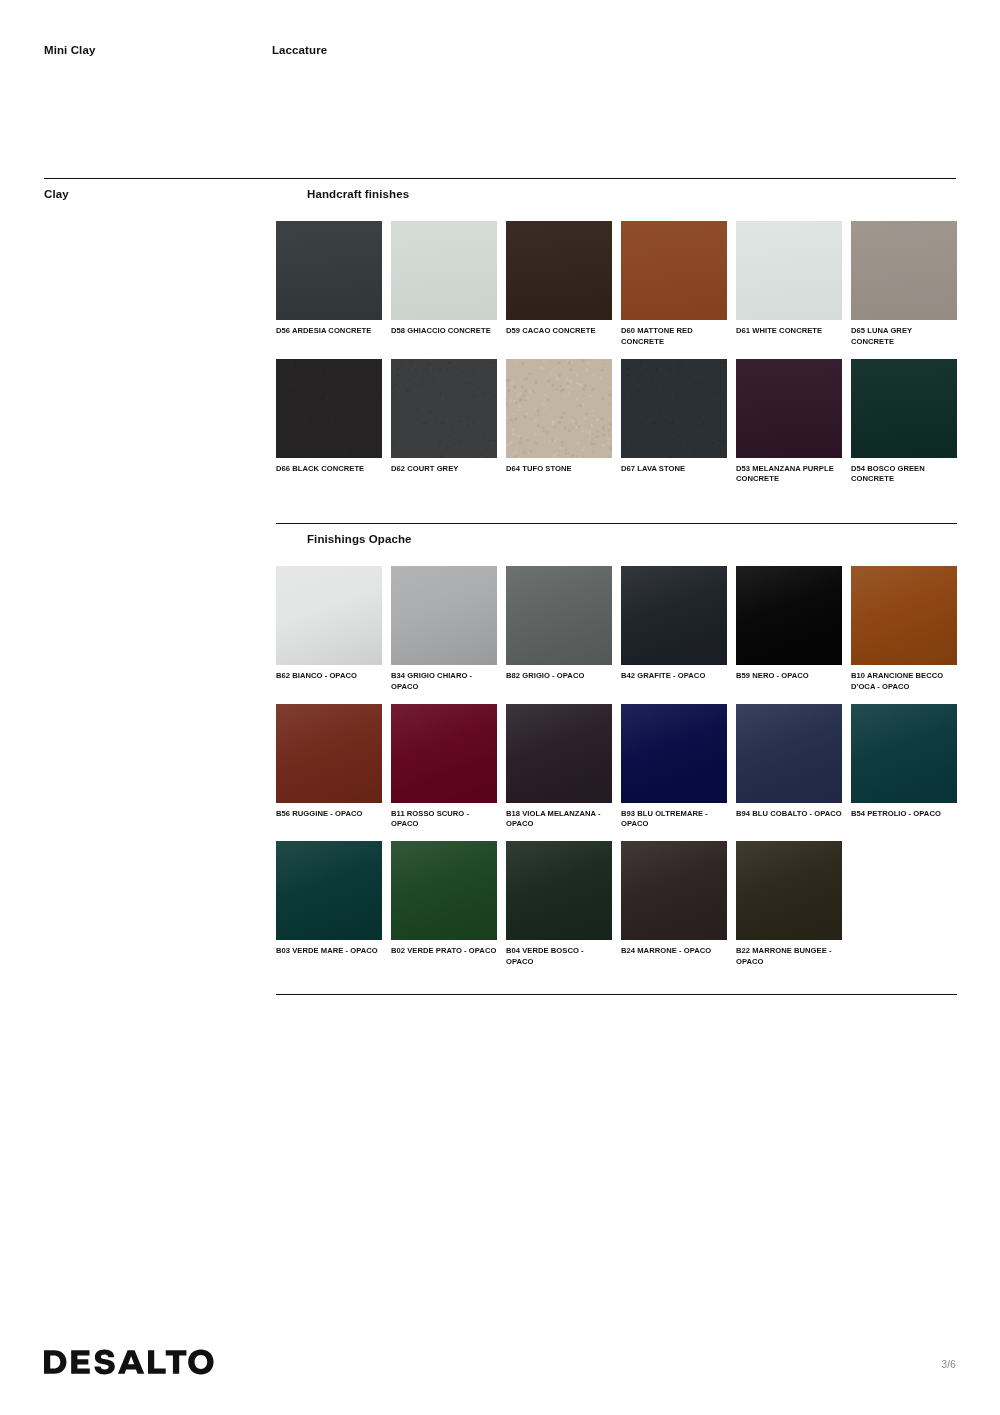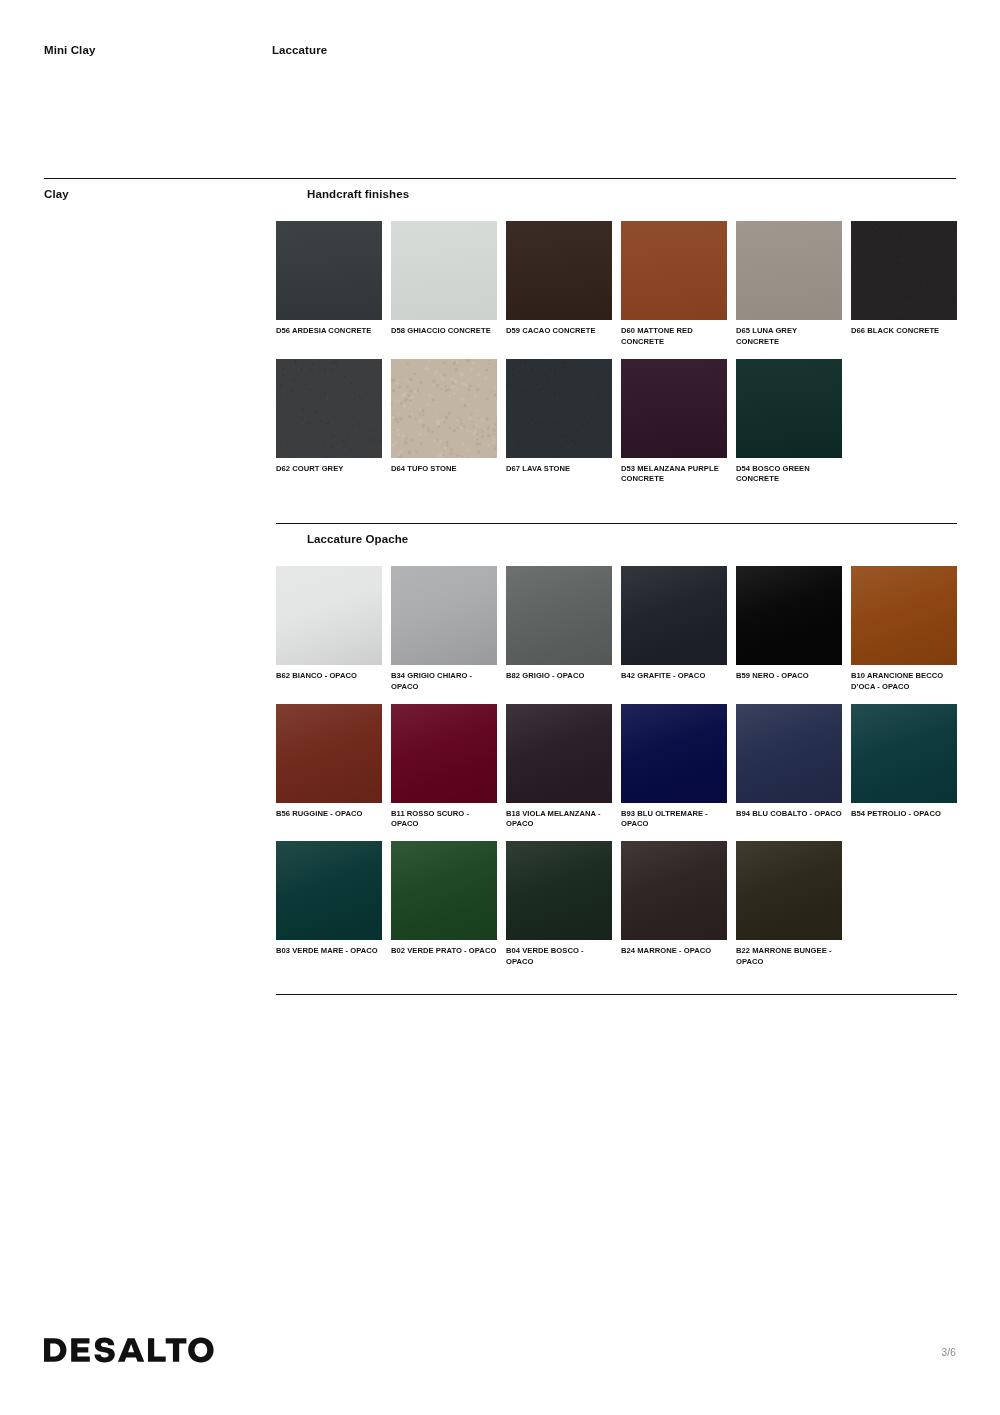--- a/index.html
+++ b/index.html
@@ -126,21 +126,21 @@
   }
 
   .spacer-lg { height: 38px; }
   .spacer-sm { height: 26px; }
 
   
   .doc-footer {
     position: absolute;
     left: 44px;
     right: 44px;
-    bottom: 52px;
+    bottom: 40px;
     height: 34px;
   }
   .logo {
     position: absolute;
     left: 0;
     bottom: 0;
     height: 26px;
     display: block;
   }
   .page-num {
@@ -181,20 +181,24 @@
                 <div class="swatch-chip" style="background: linear-gradient(175deg, rgba(255, 255, 255, 0.05) 0%, rgba(0, 0, 0, 0.04) 100%) rgb(212, 218, 214);"></div>
                 <div class="swatch-caption">D58 GHIACCIO CONCRETE</div>
               </div>
               <div class="swatch">
                 <div class="swatch-chip" style="background: linear-gradient(175deg, rgba(255, 255, 255, 0.05) 0%, rgba(0, 0, 0, 0.04) 100%) rgb(48, 33, 26);"></div>
                 <div class="swatch-caption">D59 CACAO CONCRETE</div>
               </div>
               <div class="swatch">
                 <div class="swatch-chip" style="background: linear-gradient(175deg, rgba(255, 255, 255, 0.05) 0%, rgba(0, 0, 0, 0.04) 100%) rgb(138, 67, 32);"></div>
                 <div class="swatch-caption">D60 MATTONE RED CONCRETE</div>
+              </div>
+              <div class="swatch">
+                <div class="swatch-chip" style="background: linear-gradient(175deg, rgba(255, 255, 255, 0.05) 0%, rgba(0, 0, 0, 0.04) 100%) rgb(221, 229, 227);"></div>
+                <div class="swatch-caption">D61 WHITE CONCRETE</div>
               </div>
               <div class="swatch">
                 <div class="swatch-chip" style="background: linear-gradient(175deg, rgba(255, 255, 255, 0.05) 0%, rgba(0, 0, 0, 0.04) 100%) rgb(154, 146, 137);"></div>
                 <div class="swatch-caption">D65 LUNA GREY CONCRETE</div>
               </div>
               <div class="swatch">
                 <div class="swatch-chip" style="background: rgb(38, 35, 36);">
                   <div class="grain"><svg xmlns="http://www.w3.org/2000/svg" width="106" height="99" viewBox="0 0 106 99" preserveAspectRatio="none">
                       <circle cx="0.0" cy="0.0" r="0.30" fill="#fff" opacity="0.14"></circle>
                       <circle cx="56.7" cy="10.6" r="1.06" fill="#000" opacity="0.22"></circle>
@@ -1089,21 +1093,21 @@
                 <div class="swatch-chip" style="background: linear-gradient(175deg, rgba(255, 255, 255, 0.05) 0%, rgba(0, 0, 0, 0.04) 100%) rgb(12, 42, 37);"></div>
                 <div class="swatch-caption">D54 BOSCO GREEN CONCRETE</div>
               </div>
             </div>
         </div>
 
         <div class="spacer-lg"></div>
         <div class="rule-section" style="width:100%;margin-left:0"></div>
 
         <div>
-          <div class="section-title">Laccature Opache</div>
+          <div class="section-title">Finishings Opache</div>
           <div class="swatch-grid">
               <div class="swatch">
                 <div class="swatch-chip" style="background: linear-gradient(160deg, rgba(255, 255, 255, 0.1) 0%, rgba(255, 255, 255, 0.02) 42%, rgba(0, 0, 0, 0.05) 75%, rgba(0, 0, 0, 0.1) 100%) rgb(227, 228, 228);"></div>
                 <div class="swatch-caption">B62 BIANCO - OPACO</div>
               </div>
               <div class="swatch">
                 <div class="swatch-chip" style="background: linear-gradient(160deg, rgba(255, 255, 255, 0.1) 0%, rgba(255, 255, 255, 0.02) 42%, rgba(0, 0, 0, 0.05) 75%, rgba(0, 0, 0, 0.1) 100%) rgb(170, 171, 173);"></div>
                 <div class="swatch-caption">B34 GRIGIO CHIARO - OPACO</div>
               </div>
               <div class="swatch">

